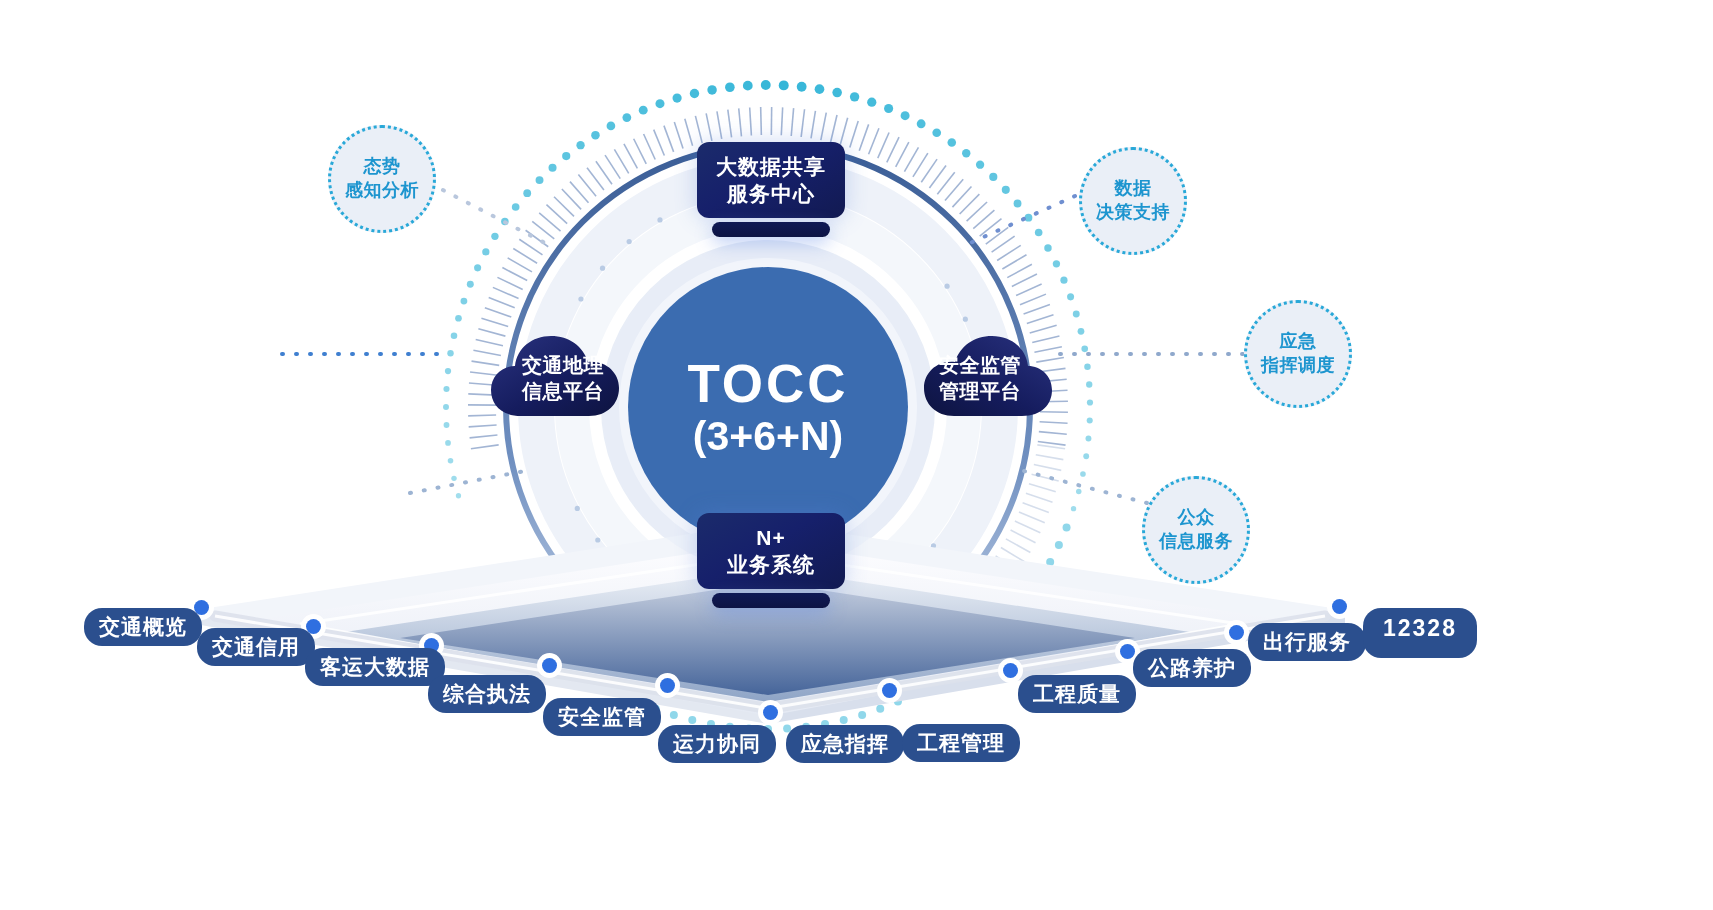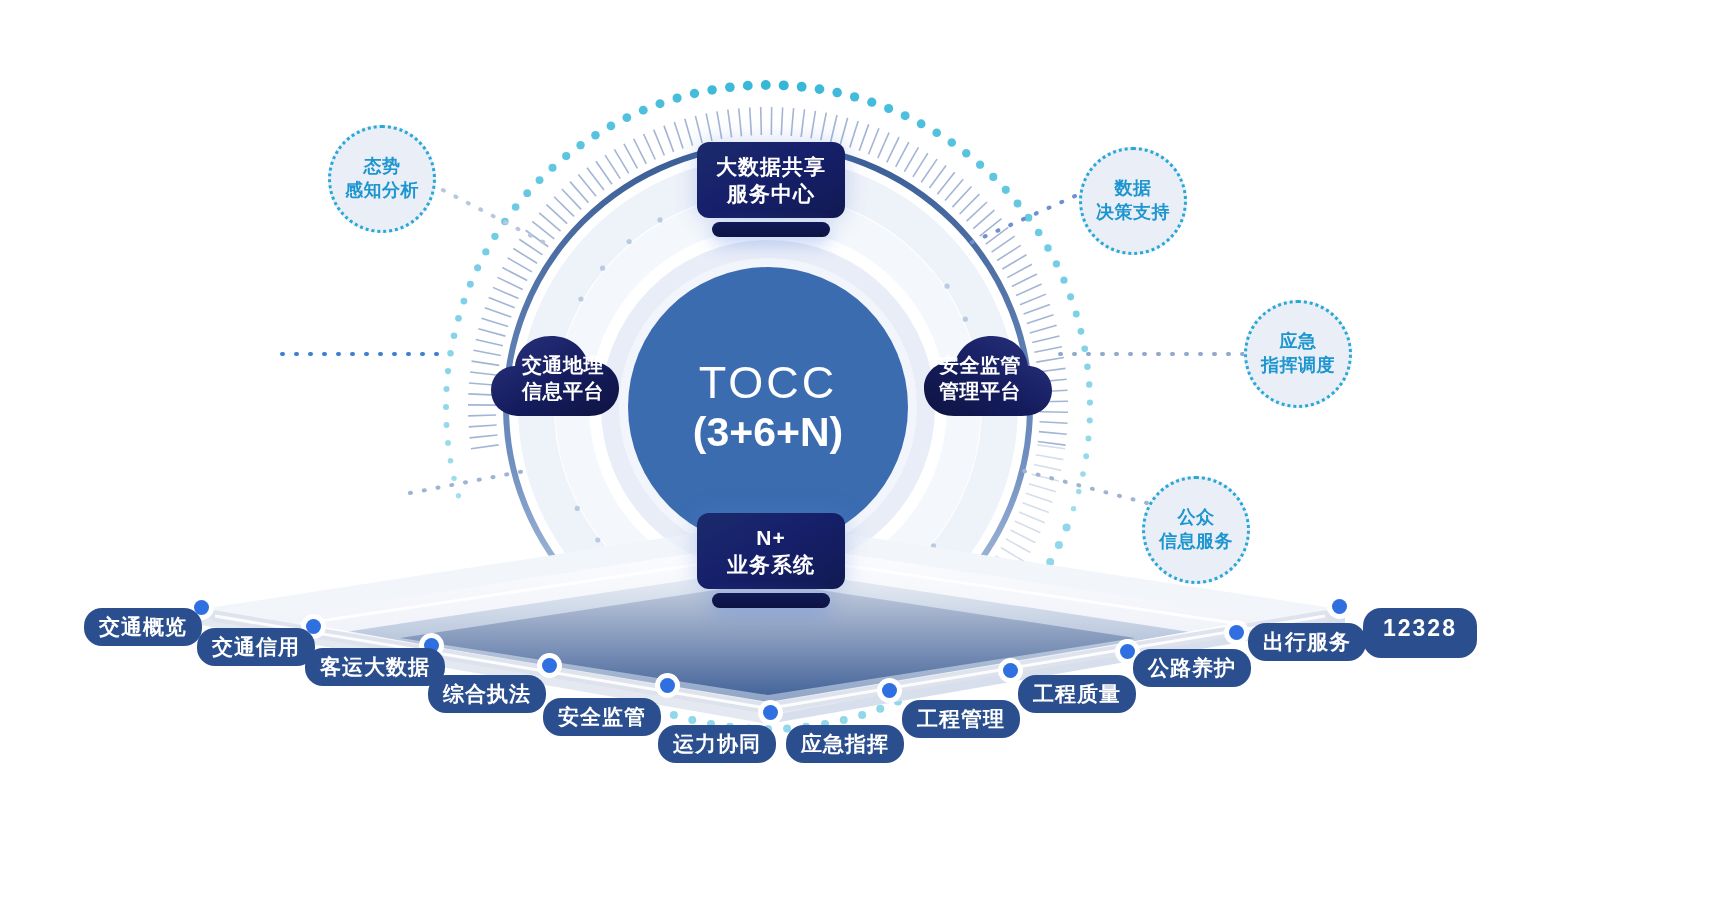--- a/index.html
+++ b/index.html
@@ -20,21 +20,21 @@
     left: 628px; top: 267px;
     width: 280px; height: 280px;
     border-radius: 50%;
     background: #3b6cb0;
     display: flex; flex-direction: column;
     align-items: center; justify-content: center;
     color: #ffffff;
     box-shadow: 0 0 0 26px rgba(231,237,247,.55);
   }
   .hub-core .l1 {
-    font-size: 45px; font-weight: 400; letter-spacing: 3px; line-height: 1.12;
+    font-size: 53px; font-weight: 700; letter-spacing: 3px; line-height: 1.12;
   }
   .hub-core .l2 {
     font-size: 41px; font-weight: 700; line-height: 1.15; letter-spacing: 0px;
   }
 
   
   .plat {
     position: absolute;
     display: flex; align-items: center; justify-content: center;
     flex-direction: column;
@@ -532,19 +532,19 @@
     </div>
   </div>
 
   <div class="pill" style="left:84px;  top:608px;">交通概览</div>
   <div class="pill" style="left:197px; top:628px;">交通信用</div>
   <div class="pill" style="left:305px; top:648px;">客运大数据</div>
   <div class="pill" style="left:428px; top:675px;">综合执法</div>
   <div class="pill" style="left:543px; top:698px;">安全监管</div>
   <div class="pill" style="left:658px; top:725px;">运力协同</div>
   <div class="pill" style="left:786px; top:725px;">应急指挥</div>
-  <div class="pill" style="left:902px; top:700px;">工程管理</div>
+  <div class="pill" style="left:902px; top:724px;">工程管理</div>
   <div class="pill" style="left:1018px; top:675px;">工程质量</div>
   <div class="pill" style="left:1133px; top:649px;">公路养护</div>
   <div class="pill" style="left:1248px; top:623px;">出行服务</div>
   <div class="pill num" style="left:1363px; top:608px;">12328</div>
 
 </div>
 
 </body></html>

